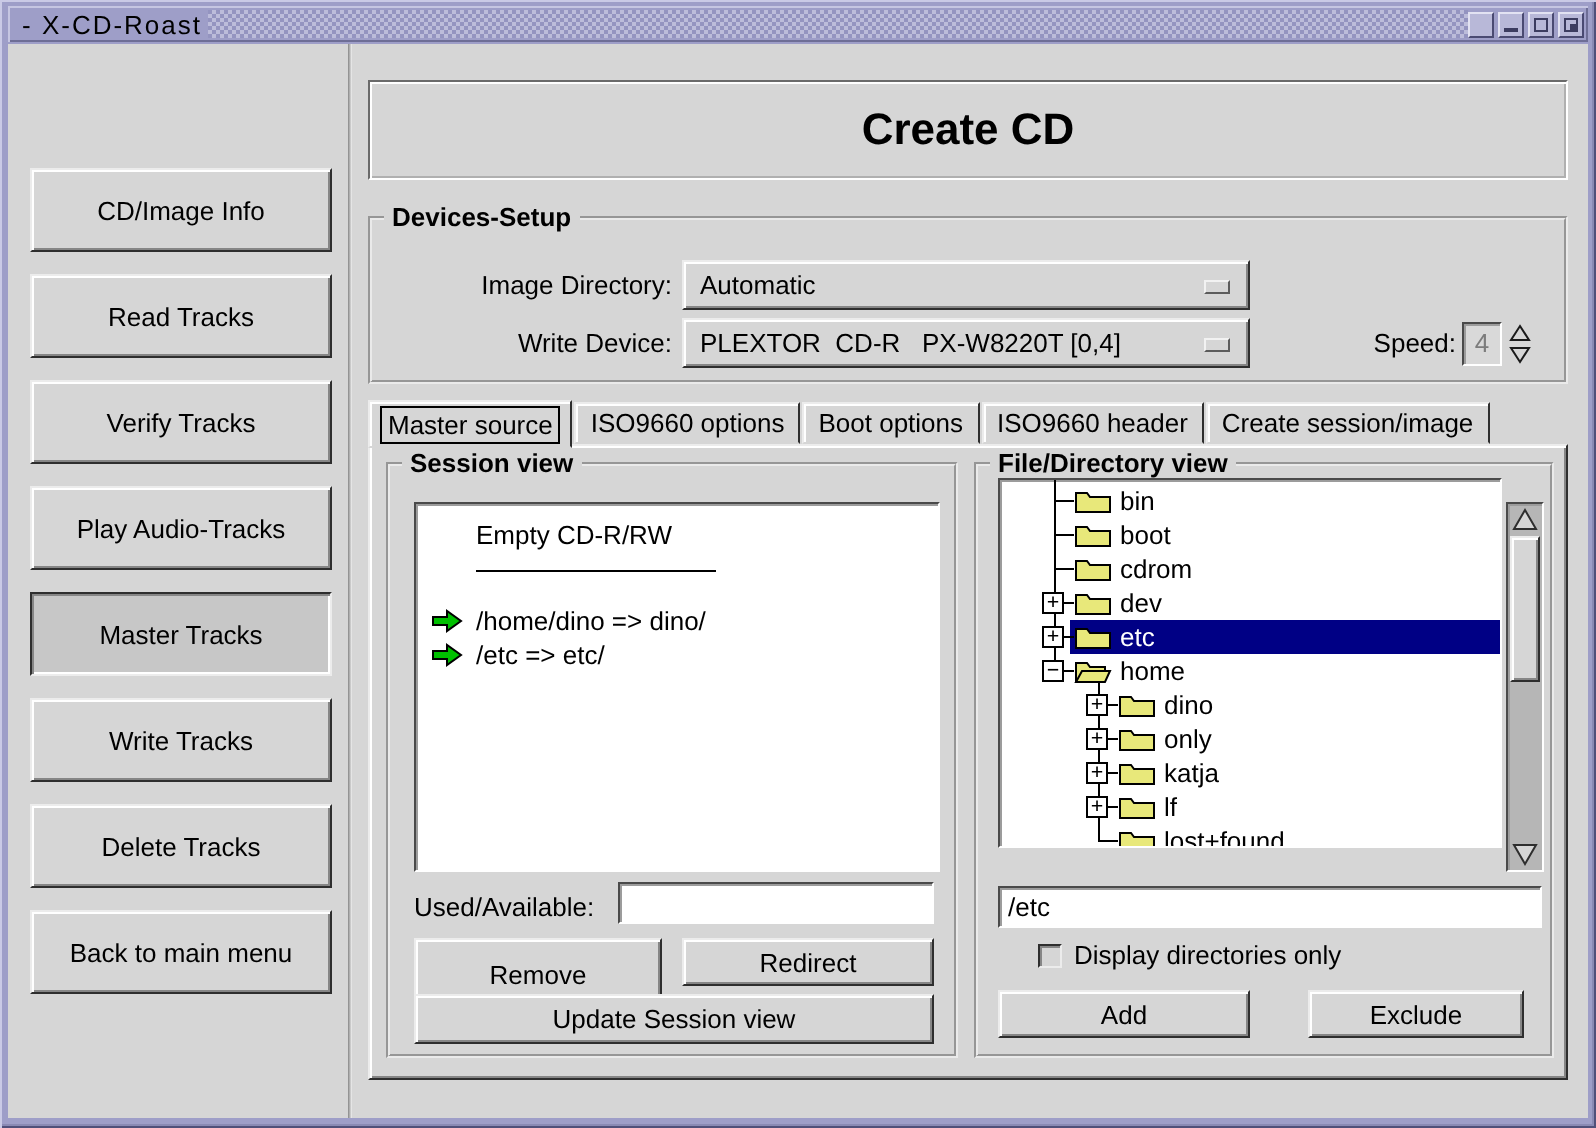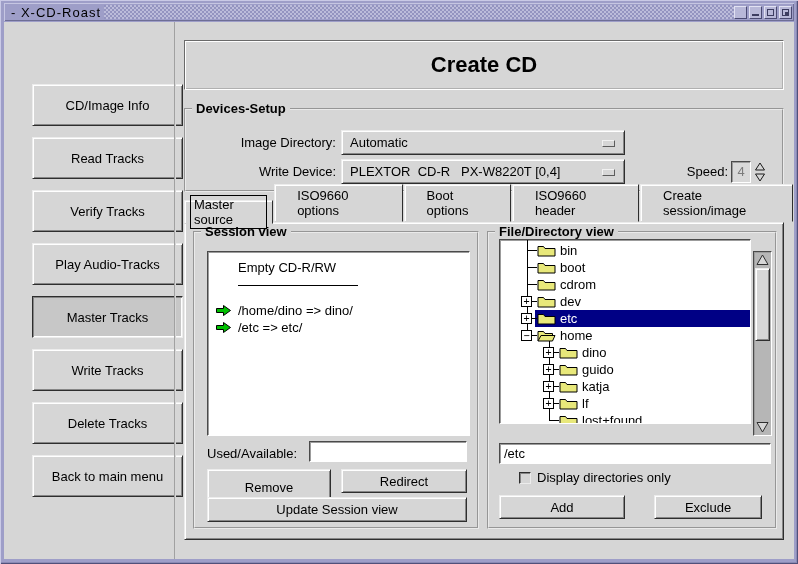--- a/index.html
+++ b/index.html
@@ -38,21 +38,21 @@
   .btn.pressed { border-color:#2e2e2e #ececec #ececec #2e2e2e;
                  box-shadow: inset 1px 1px 0 #868686, inset -1px -1px 0 #ffffff; background:#c7c7c7; }
   .listbox { background:#fff; border:1px solid; border-color:#4a4a4a #ffffff #ffffff #4a4a4a;
              box-shadow: inset 1px 1px 0 #9c9c9c; }
   .entry { background:#fff; border:1px solid; border-color:#4a4a4a #ffffff #ffffff #4a4a4a;
            box-shadow: inset 1px 1px 0 #9c9c9c; font:13px "Liberation Sans","DejaVu Sans",sans-serif;
            padding:0 4px; outline:none; }
 
   
   .sidebar { position:absolute; left:0; top:0; width:170px; bottom:0; }
-  .side-btn { position:absolute; left:28px; width:151px; height:42px; font-size:13px; }
+  .side-btn { position:absolute; left:11px; width:151px; height:42px; font-size:13px; }
 
   
   .main { position:absolute; left:172px; top:0; right:0; bottom:0; }
   .title-frame { position:absolute; left:8px; width:600px; top:18px; height:50px;
                  border:1px solid; border-color:#6a6a6a #ffffff #ffffff #6a6a6a;
                  box-shadow: inset 1px 1px 0 #ffffff, inset -1px -1px 0 #b0b0b0;
                  display:flex; align-items:center; justify-content:center; }
   .title-frame span { font-size:22px; font-weight:bold; }
 
   .grp { position:absolute; border:2px groove #eaeaea; }
@@ -64,21 +64,21 @@
   .om-text { white-space:pre; }
   .omi { position:absolute; right:9px; top:9px; width:13px; height:7px; background:#d6d6d6;
          border:1px solid; border-color:#f2f2f2 #5c5c5c #5c5c5c #f2f2f2; }
   .speed-wrap { position:absolute; right:16px; top:49px; height:25px; display:flex; align-items:center; gap:3px; }
   .spin-entry { width:20px; height:22px; background:#d9d9d9; color:#7c7c7c;
                 border:1px solid; border-color:#4a4a4a #ffffff #ffffff #4a4a4a;
                 box-shadow: inset 1px 1px 0 #9c9c9c; display:flex; align-items:center; justify-content:center; }
 
   
   .tabs { position:absolute; left:8px; top:176px; height:24px; display:flex; align-items:flex-end; z-index:5; }
-  .tab { height:38px; background:#d6d6d6; padding:0 22px; display:flex; align-items:center;
+  .tab { height:21px; background:#d6d6d6; padding:0 7px; display:flex; align-items:center;
          border:1px solid; border-color:#ececec #2e2e2e #d6d6d6 #ececec;
          box-shadow: inset 1px 1px 0 #ffffff; margin-right:1px; font-size:13px; }
   .tab.active { height:24px; margin-bottom:-2px; z-index:6; padding:0 6px;
                 border-color:#ececec #2e2e2e transparent #ececec; }
   .tab.active .tlabel { outline:1px solid #000; padding:1px 3px; }
   .nbbody { position:absolute; left:8px; width:600px; top:200px; height:318px;
             border:1px solid; border-color:#ececec #2e2e2e #2e2e2e #ececec;
             box-shadow: inset 1px 1px 0 #ffffff, inset -1px -1px 0 #868686; background:#d6d6d6; }
 
   .sess-grp { left:8px; top:8px; width:286px; height:298px; }
@@ -287,21 +287,21 @@
                       <path d="M1 12 V2.5 h5.5 l1.5 2 H18 V12 z" fill="#e8e87a" stroke="#000"></path>
                     </svg></span>
                   <span class="tree-label" style="left: 82px;">dino</span>
                 </div>
                 <div class="tree-row" style="top: 121px;">
                   <span class="stub" style="left: 49px; width: 10px;"></span>
                   <span class="expander" style="left: 43px;">+</span>
                   <span class="tree-folder" style="left: 59px;"><svg width="19" height="13" viewBox="0 0 19 13">
                       <path d="M1 12 V2.5 h5.5 l1.5 2 H18 V12 z" fill="#e8e87a" stroke="#000"></path>
                     </svg></span>
-                  <span class="tree-label" style="left: 82px;">guido</span>
+                  <span class="tree-label" style="left: 82px;">only</span>
                 </div>
                 <div class="tree-row" style="top: 138px;">
                   <span class="stub" style="left: 49px; width: 10px;"></span>
                   <span class="expander" style="left: 43px;">+</span>
                   <span class="tree-folder" style="left: 59px;"><svg width="19" height="13" viewBox="0 0 19 13">
                       <path d="M1 12 V2.5 h5.5 l1.5 2 H18 V12 z" fill="#e8e87a" stroke="#000"></path>
                     </svg></span>
                   <span class="tree-label" style="left: 82px;">katja</span>
                 </div>
                 <div class="tree-row" style="top: 155px;">

